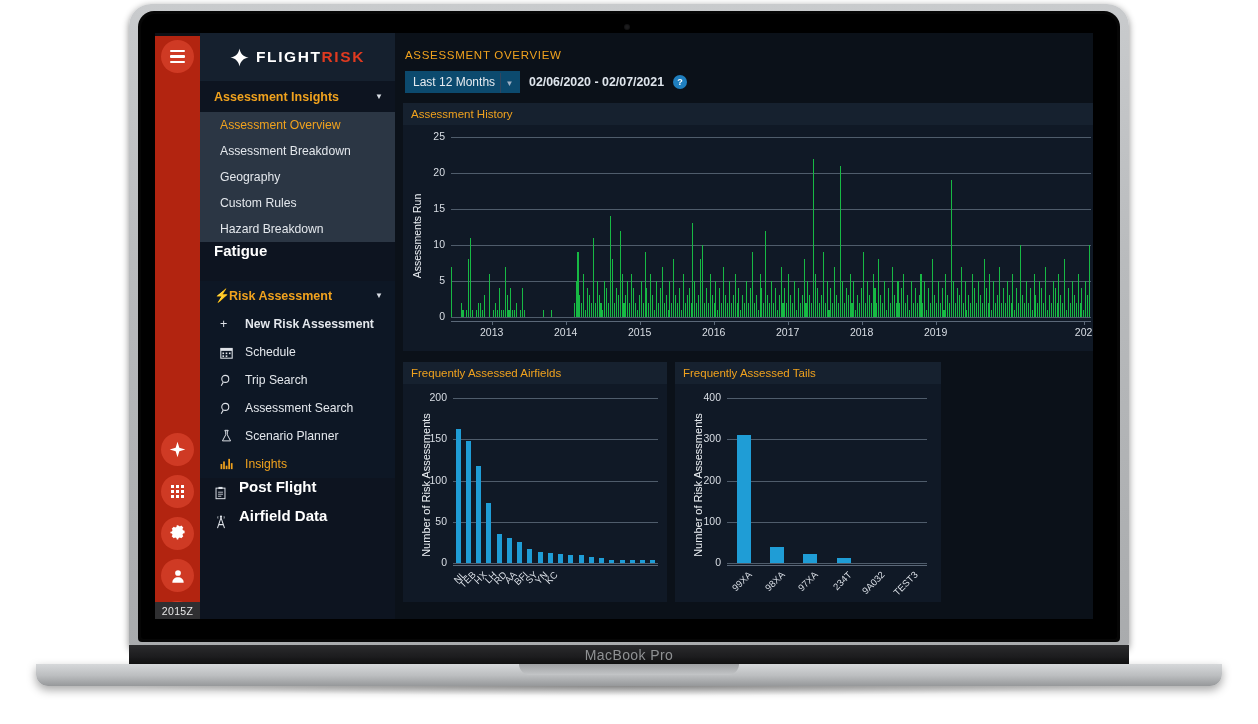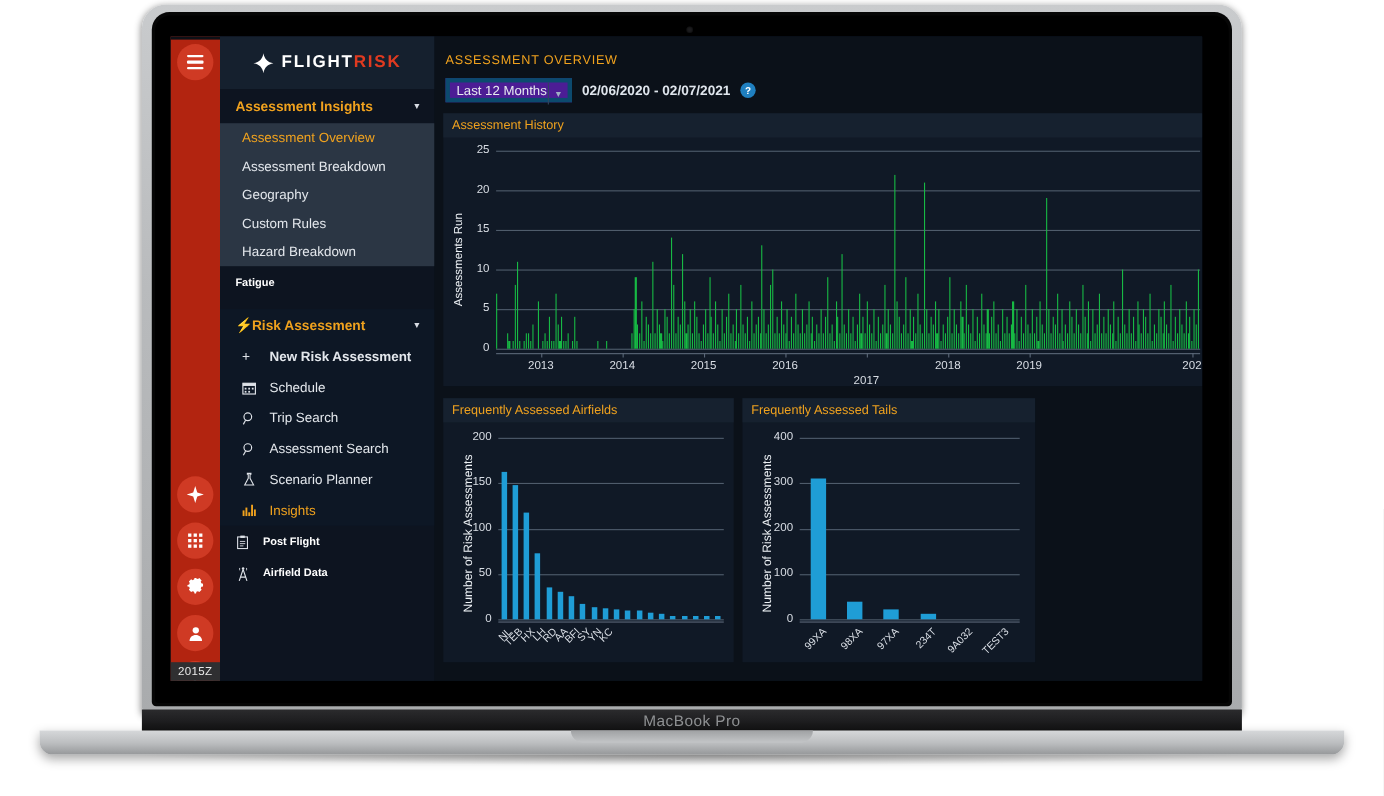--- a/index.html
+++ b/index.html
@@ -56,28 +56,28 @@
   .group-hd .gi{width:15px;font-size:13px;color:#f5b820;}
   .group-hd .cap{flex:1;}
   .caret{font-size:8px;color:#d8dde4;}
   .submenu{background:#2b3644;}
   .submenu.dark{background:#0d1725;}
   .mi{display:flex;align-items:center;height:26px;padding-left:20px;font-size:12.2px;color:#e3e7ec;}
   .mi .mi-ic{width:25px;flex:0 0 auto;display:flex;align-items:center;color:#dfe3e9;font-size:12.5px;}
   .mi.active{color:#f0a21e;}
   .mi.active .mi-ic{color:#f0a21e;}
   .sb-sect{height:9px;}
-  .flat{display:flex;align-items:center;height:28px;padding-left:14px;font-size:10px;color:#ffffff;font-weight:bold;}
+  .flat{display:flex;height:28px;padding-left:14px;font-size:15px;color:#ffffff;font-weight:bold;}
   .flat .mi-ic{width:25px;display:flex;align-items:center;color:#dfe3e9;}
 
   
   .main{position:absolute;left:240px;top:0;width:698px;height:586px;background:#0b1119;}
   .page-title{color:#f0a21e;font-size:11.5px;letter-spacing:.7px;padding:16px 0 0 10px;font-weight:normal;}
   .filters{display:flex;align-items:center;gap:9px;padding:10px 0 0 10px;}
-  .select{position:relative;width:115px;height:22px;background:#4c1d95;border:4px solid #0c4a6e;
+  .select{position:relative;width:115px;height:22px;background:#0c4a6e;border:2px solid #0c4a6e;
        display:flex;align-items:center;color:#e7ebf0;font-size:12px;padding-left:6px;box-sizing:border-box;}
   .select .sc{position:absolute;right:0;top:0;width:17px;height:20px;border-left:1px solid #30465f;
        display:flex;align-items:center;justify-content:center;color:#9fb0c4;font-size:8px;}
   .range{color:#dfe5ec;font-size:12.4px;font-weight:bold;}
   .info{width:14px;height:14px;border-radius:50%;background:#1f7fbf;color:#fff;font-size:9px;
        display:flex;align-items:center;justify-content:center;font-weight:bold;}
 
   .panel{background:#101926;margin:10px 16px 0 8px;}
   .panel-hd{height:22px;display:flex;align-items:center;padding-left:8px;background:#16212f;
        color:#f0a21e;font-size:11.5px;}
@@ -616,21 +616,21 @@
                 <div class="axis" style="left: 0px; top: 0px; width: 640px; height: 1px;"></div>
                 <div class="axis" style="left: 40.6936px; top: 0px; width: 1px; height: 4px;"></div>
                 <div class="xtick" style="left: 22.6936px; top: 5px; width: 36px; text-align: center;">2013</div>
                 <div class="axis" style="left: 114.682px; top: 0px; width: 1px; height: 4px;"></div>
                 <div class="xtick" style="left: 96.6821px; top: 5px; width: 36px; text-align: center;">2014</div>
                 <div class="axis" style="left: 188.671px; top: 0px; width: 1px; height: 4px;"></div>
                 <div class="xtick" style="left: 170.671px; top: 5px; width: 36px; text-align: center;">2015</div>
                 <div class="axis" style="left: 262.659px; top: 0px; width: 1px; height: 4px;"></div>
                 <div class="xtick" style="left: 244.659px; top: 5px; width: 36px; text-align: center;">2016</div>
                 <div class="axis" style="left: 336.647px; top: 0px; width: 1px; height: 4px;"></div>
-                <div class="xtick" style="left: 318.647px; top: 19px; width: 36px; text-align: center;">2017</div>
+                <div class="xtick" style="left: 318.647px; top: 5px; width: 36px; text-align: center;">2017</div>
                 <div class="axis" style="left: 410.636px; top: 0px; width: 1px; height: 4px;"></div>
                 <div class="xtick" style="left: 392.636px; top: 5px; width: 36px; text-align: center;">2018</div>
                 <div class="axis" style="left: 484.624px; top: 0px; width: 1px; height: 4px;"></div>
                 <div class="xtick" style="left: 466.624px; top: 5px; width: 36px; text-align: center;">2019</div>
                 <div class="axis" style="left: 632.601px; top: 0px; width: 1px; height: 4px;"></div>
                 <div class="xtick" style="left: 614.601px; top: 5px; width: 36px; text-align: center;">202</div>
               </div>
           </div>
         </div>
 

